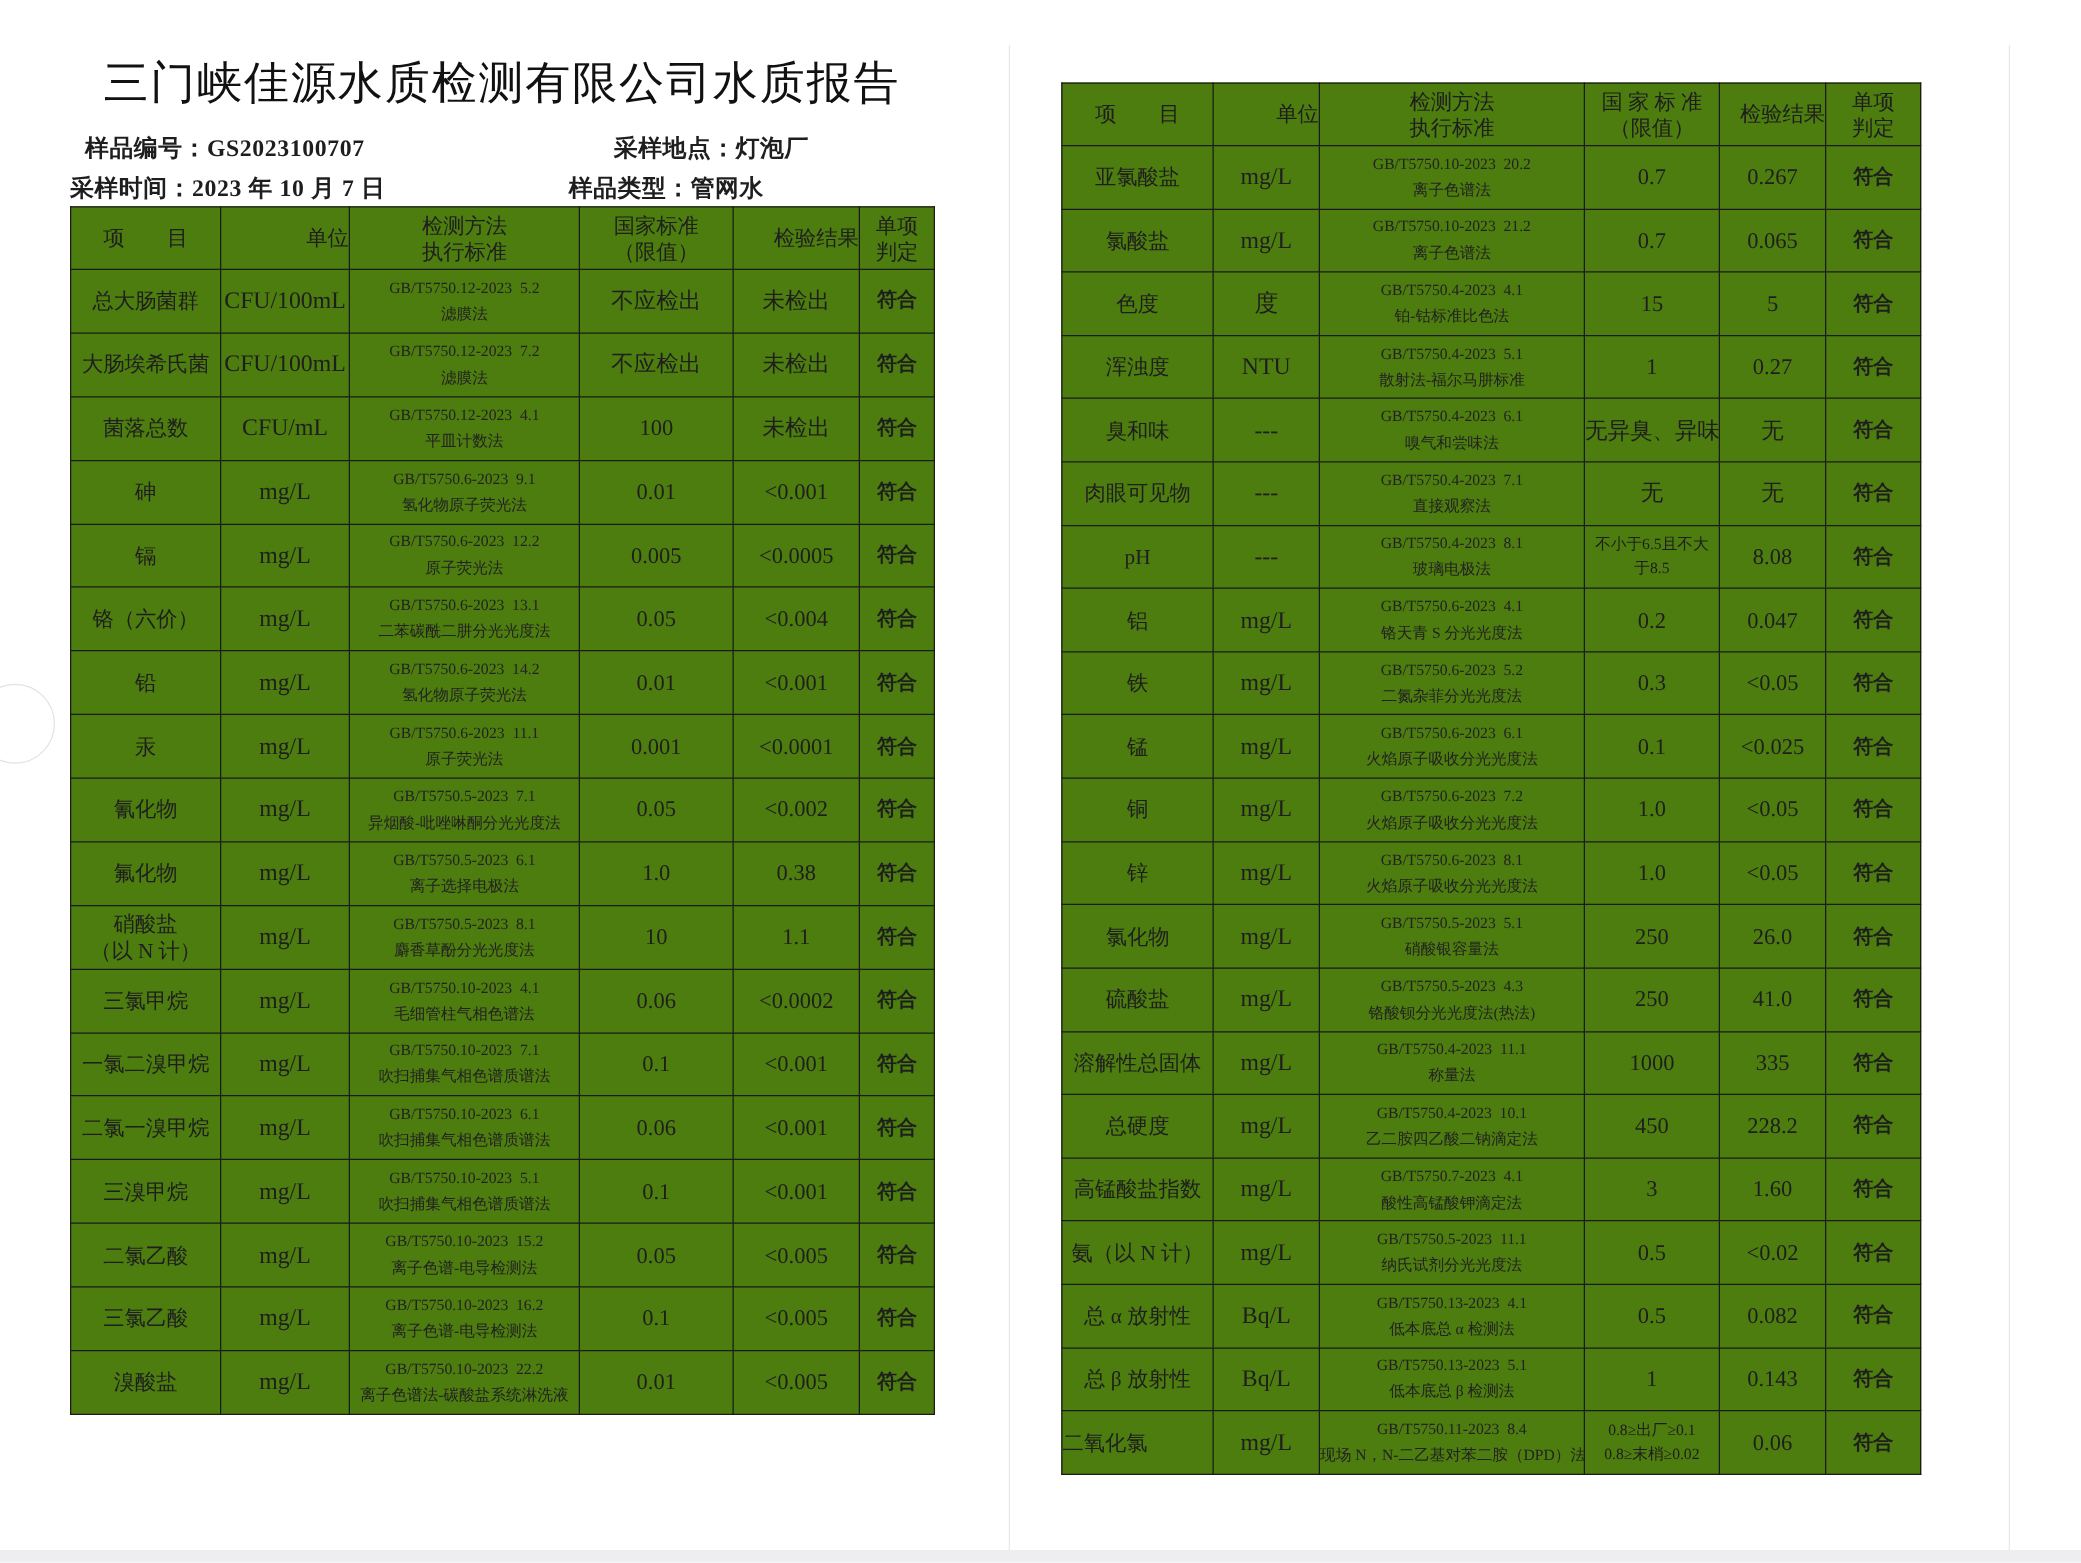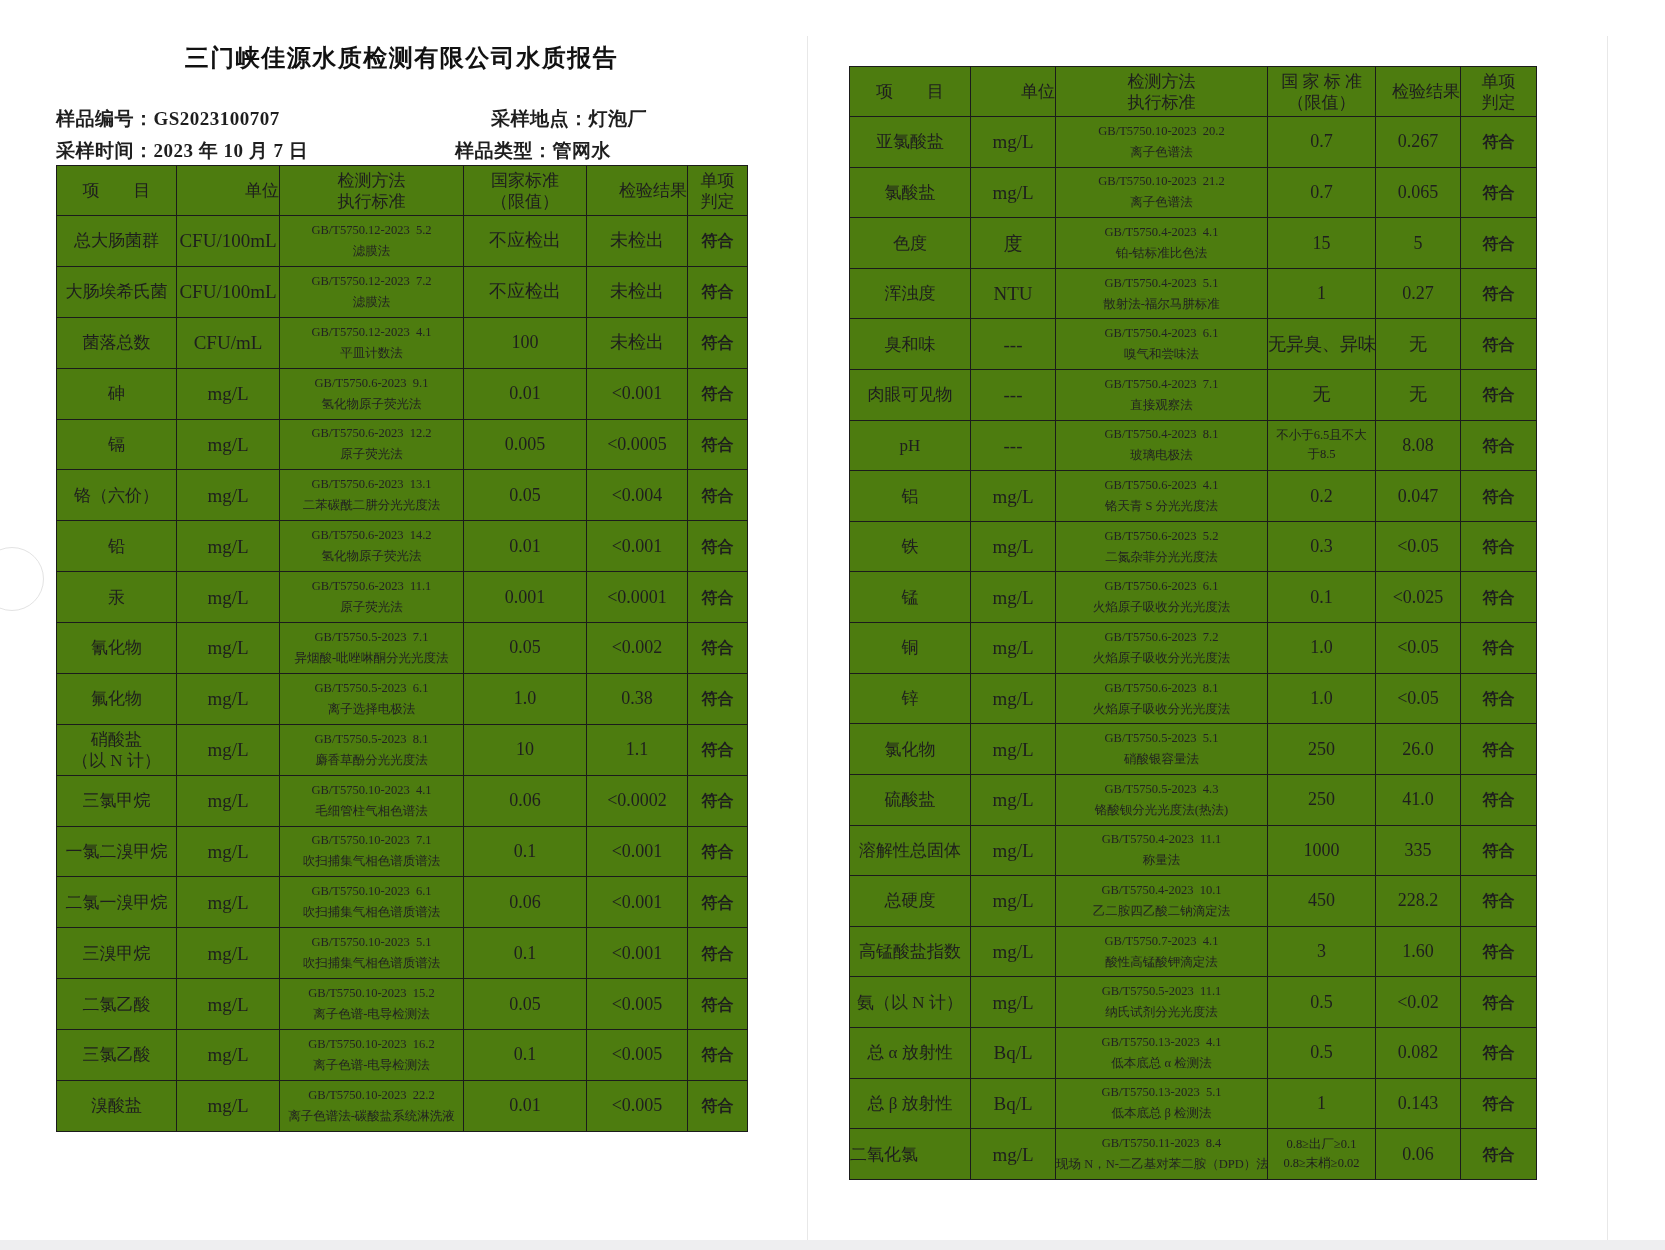--- a/index.html
+++ b/index.html
@@ -4,24 +4,24 @@
 <style>
   html,body{margin:0;padding:0;}
   body{
     width:1665px;height:1250px;position:relative;background:#ffffff;
     font-family:"Liberation Serif","DejaVu Serif",serif;
     color:#1e1e1e;overflow:hidden;
   }
   .abs{position:absolute;}
   #page-title{
     left:56px;top:42px;width:691px;text-align:center;
-    font-size:24px;font-weight:bold;letter-spacing:1.5px;color:#111;
+    font-size:36px;font-weight:normal;letter-spacing:1.5px;color:#111;
   }
   .sample-line{font-size:19px;font-weight:600;letter-spacing:0.5px;white-space:pre;}
-  #sample-no{left:56px;top:106px;text-align:center;}
+  #sample-no{left:68px;top:106px;text-align:center;}
   #sample-time{left:56px;top:138px;}
   #sample-loc{left:455px;top:106px;margin-left:36px;}
   #sample-type{left:455px;top:138px;}
 
   table.report{
     position:absolute;border-collapse:collapse;table-layout:fixed;background:#4d7c0f;
   }
   table.report th, table.report td{
     border:1px solid #1b1b1b;padding:0;text-align:center;vertical-align:middle;
     font-size:17px;font-weight:normal;overflow:hidden;

